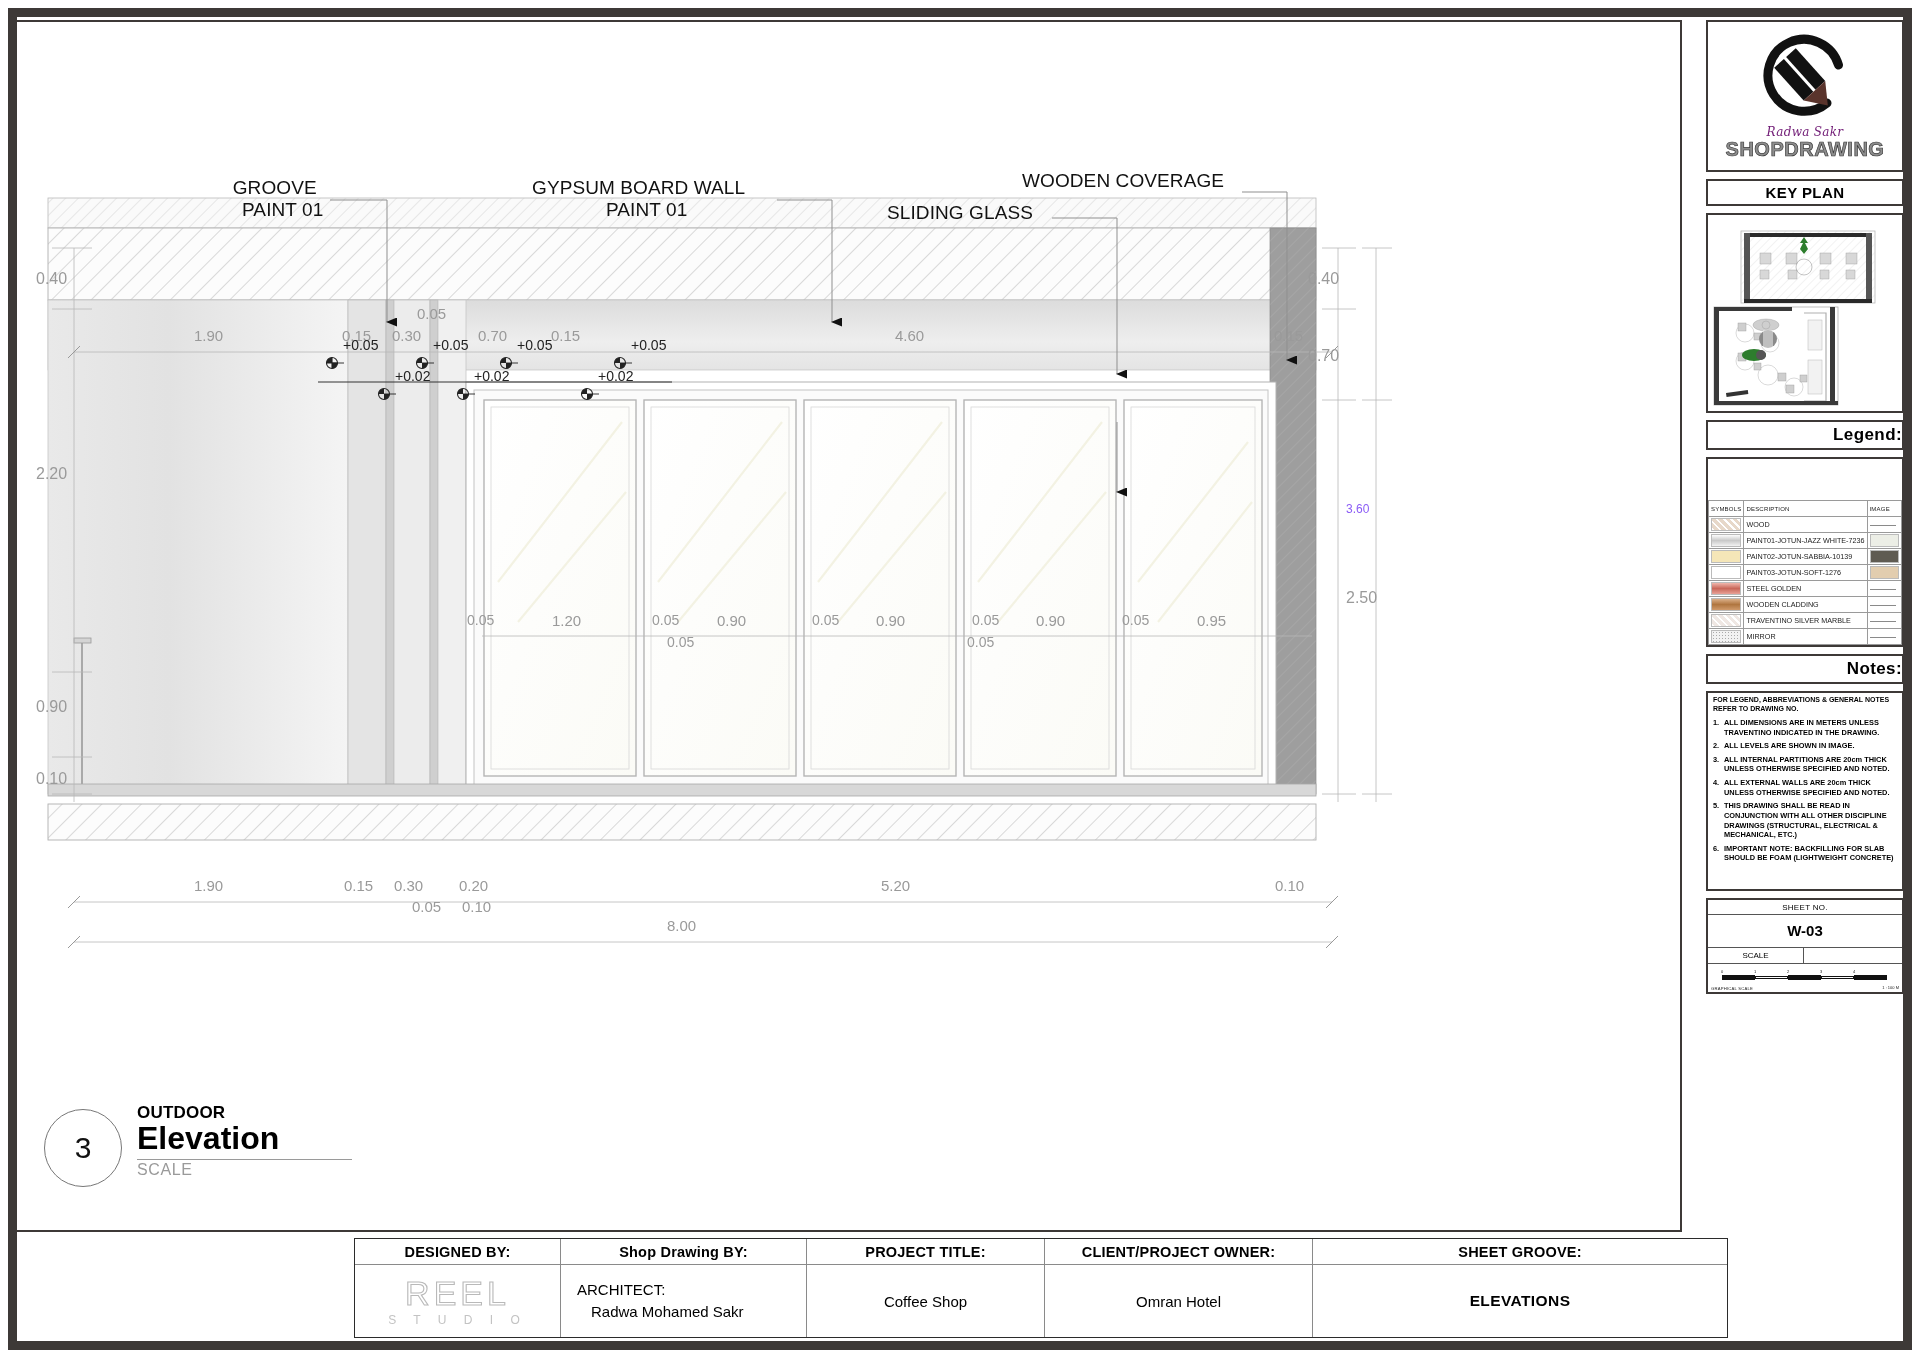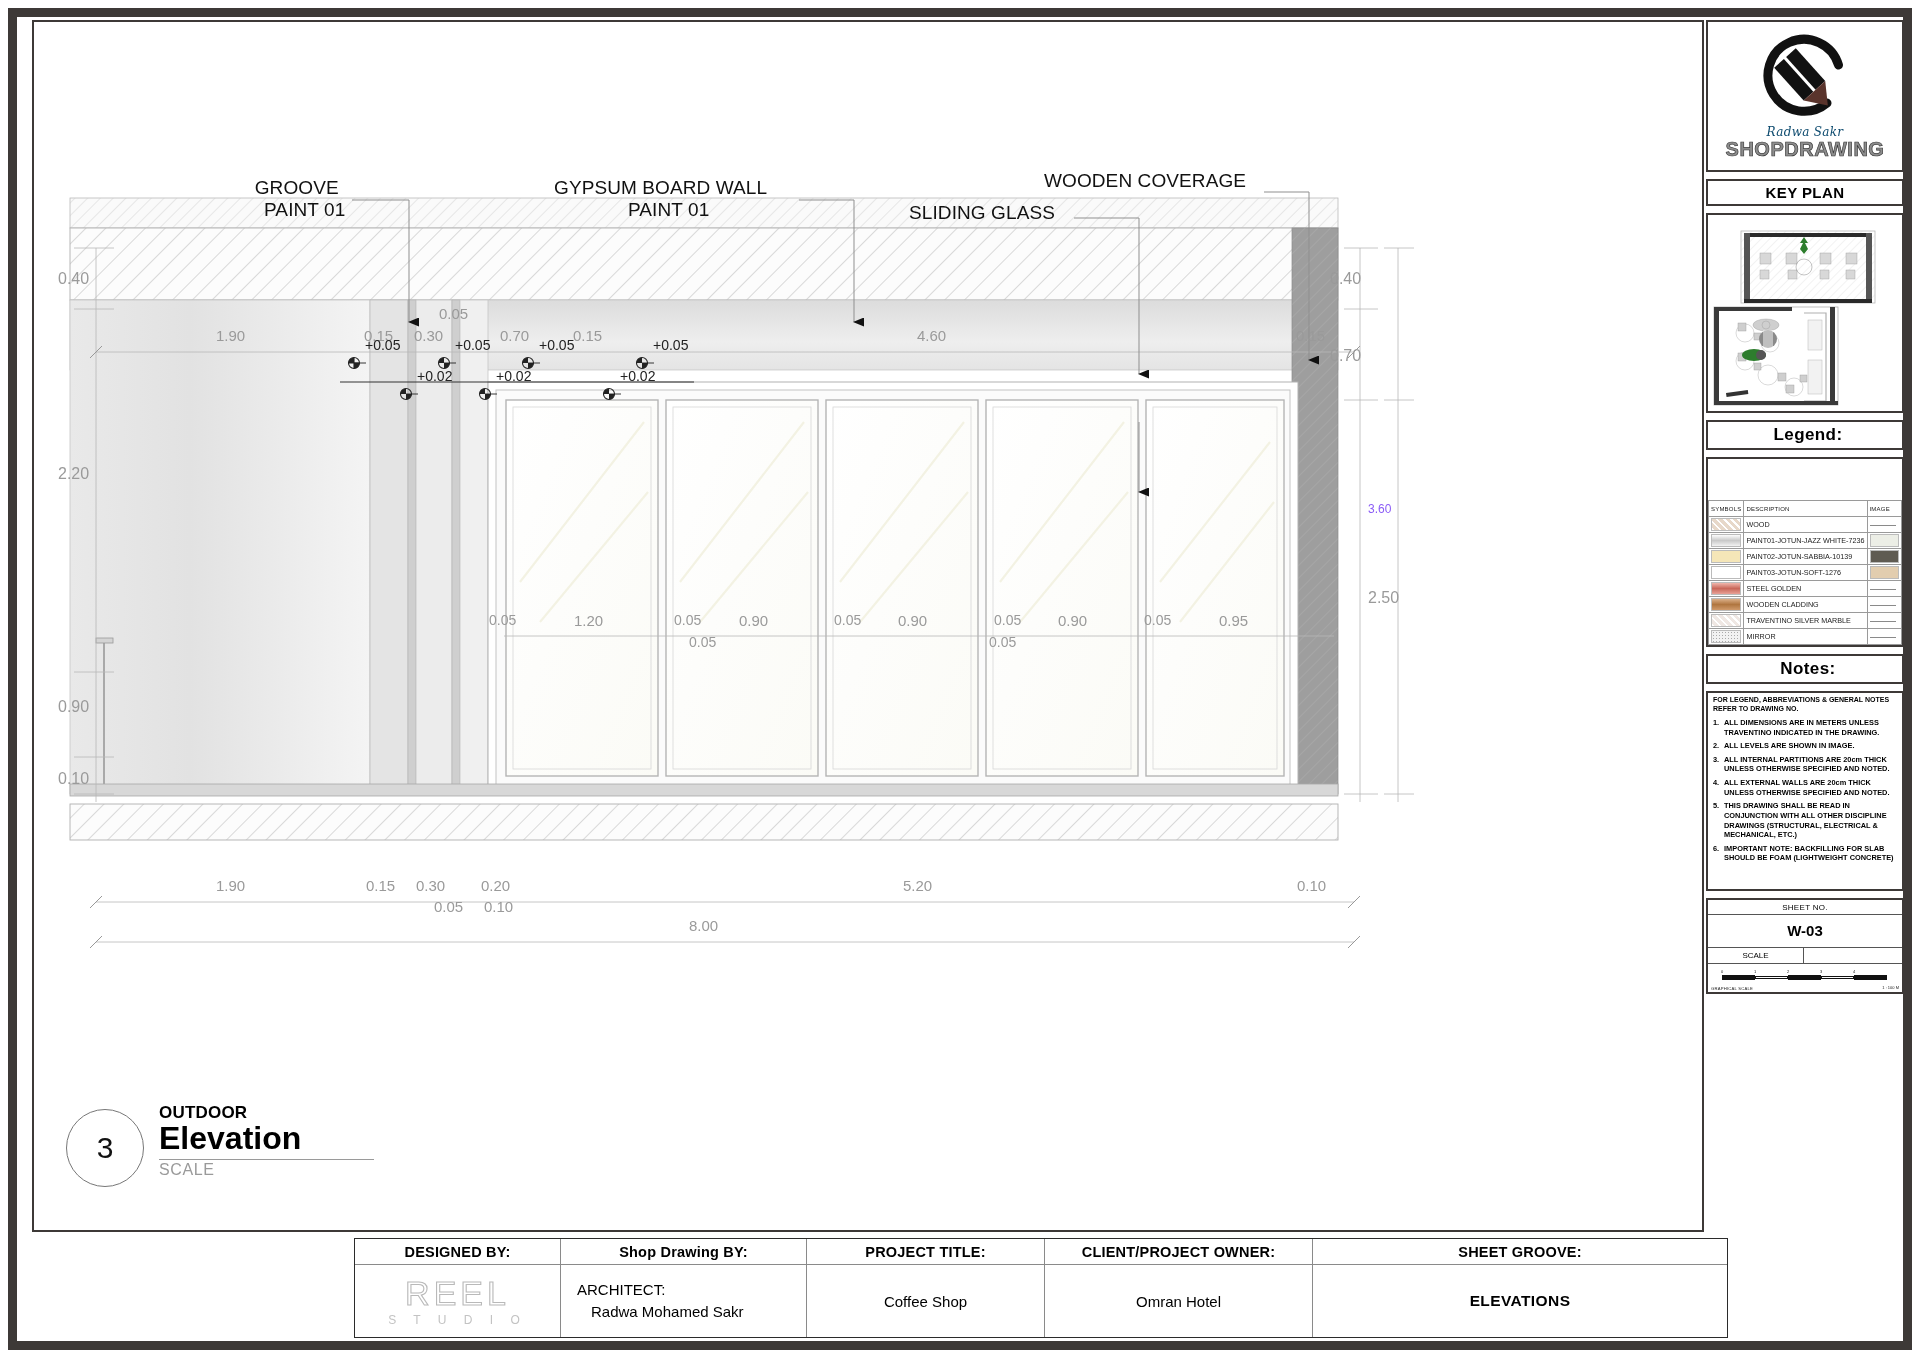--- a/index.html
+++ b/index.html
@@ -12,38 +12,38 @@
   #sheet { position: relative; width: 1920px; height: 1358px; background: #fff; }
 
   
   .frame-outer {
     position: absolute; left: 8px; top: 8px;
     width: 1904px; height: 1342px;
     border: 9px solid #3d3937;
     background: #fff;
   }
   .frame-inner {
-    position: absolute; left: 32px; top: 20px;
+    position: absolute; left: 10px; top: 20px;
     width: 1672px; height: 1212px;
     border: 2px solid #3d3937;
   }
 
   
   .rightcol { position: absolute; left: 1706px; top: 20px; width: 198px; height: 1318px; }
   .rbox { border: 2px solid #3d3937; background:#fff; margin-bottom: 7px; }
   .rhead {
     font-weight: bold; font-size: 15px; text-align: center;
     padding: 3px 0; letter-spacing: .4px;
   }
-  .rhead.left { text-align: center; padding-left: 6px; font-size: 17px; }
+  .rhead.left { text-align: right; padding-left: 6px; font-size: 17px; }
 
   
   .logo-box { height: 152px; display:flex; align-items:center; justify-content:center; }
   .logo-wrap { text-align:center; }
-  .script { font-family: "DejaVu Serif", serif; font-style: italic; font-size: 12px; color:#0c4a6e; letter-spacing:.3px; margin-top:-6px;}
+  .script { font-family: "DejaVu Serif", serif; font-style: italic; font-size: 12px; color:#701a75; letter-spacing:.3px; margin-top:-6px;}
   .shopdrawing {
     font-size: 20px; font-weight: bold; letter-spacing: .5px;
     color: #8d8d8d; -webkit-text-stroke: 0.7px #3a3a3a;
     margin-top: -1px;
   }
 
   
   .keyplan-box { height: 200px; position: relative; overflow:hidden; background:#fff; }
 
   

